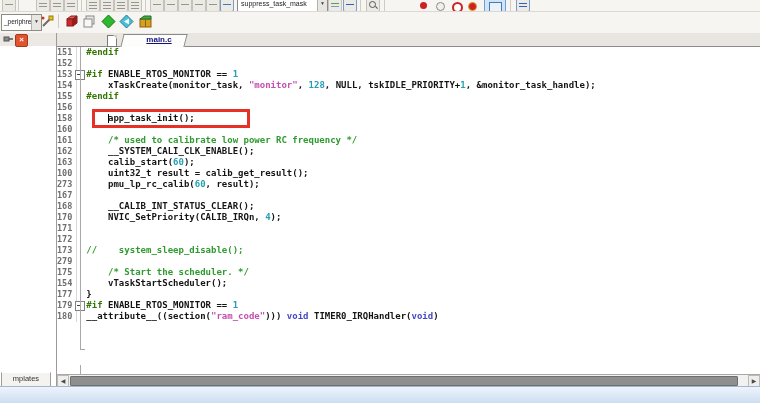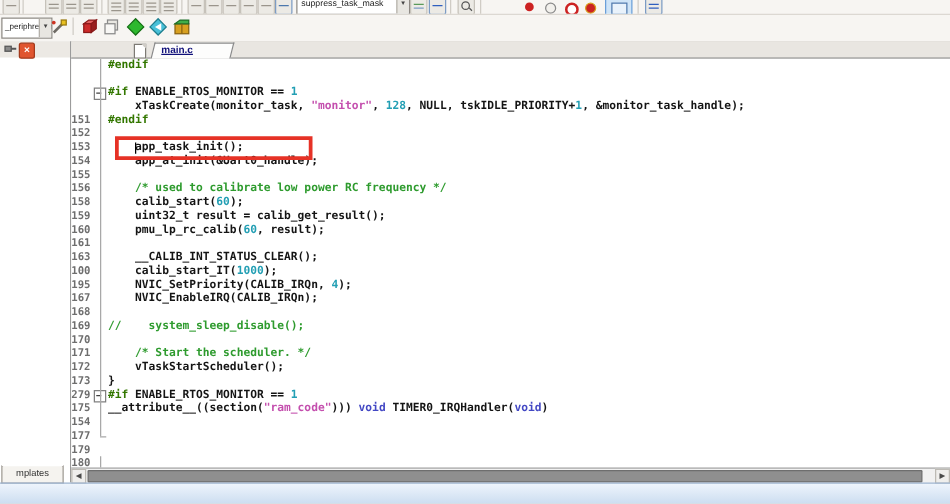--- a/index.html
+++ b/index.html
@@ -40,33 +40,33 @@
   .closeicon{position:absolute;left:15px;top:1px;width:11px;height:11px;background:#e0552f;
              border:1px solid #a33a1c;border-radius:2px;color:#fff;font:bold 8px/10px "Liberation Sans",sans-serif;
              text-align:center;}
   
   #tabbar{position:absolute;left:57px;top:33px;width:703px;height:13px;background:#e9e6e1;
           border-bottom:1px solid #8a8a8a;}
   #filetab{position:absolute;left:65px;top:1px;width:62px;height:12px;background:#fdfdfc;
            border:1px solid #8a8a8a;border-bottom:none;transform:skewX(-14deg);}
   #filetablabel{position:absolute;left:72px;top:1px;width:60px;
            font:bold 8px/12px "Liberation Sans",sans-serif;color:#11117a;
-           text-decoration:underline;}
+           text-decoration:underline;text-align:center;}
   .docicon{position:absolute;left:50px;top:2px;width:8px;height:10px;background:#fff;
            border:1px solid #7d7a74;}
   .docicon:before{content:"";position:absolute;right:-1px;top:-1px;border:2px solid #cfccc6;
            border-left-color:transparent;border-bottom-color:transparent;}
   
   #codearea{position:absolute;left:57px;top:47px;width:703px;height:327px;background:#fff;overflow:hidden;}
   #code-lines{position:relative;z-index:1;}
   .crow{display:flex;height:11px;line-height:11px;}
   .crow.hl{background:#e3f6e3;}
   .ln{flex:0 0 20px;background:#fff;border-right:1px solid #d8d8d8;
       font:bold 8.5px/11px "DejaVu Sans Mono",monospace;color:#6e6e6e;
-      text-align:right;padding-right:4px;box-sizing:border-box;margin-top:44px;}
+      text-align:right;padding-right:4px;box-sizing:border-box;}
   .foldc{flex:0 0 9px;position:relative;}
   .lt{margin:0;font:bold 9px/11px "DejaVu Sans Mono",monospace;white-space:pre;}
   .tk-pp{color:#337700}.tk-id{color:#141414}.tk-idb{color:#141414}
   .tk-num{color:#239fb4}.tk-str{color:#c44fae}.tk-esc{color:#8f3fc0}
   .tk-kw{color:#4348c4}.tk-cm{color:#2e9b2e}
   .tk-idhl{color:#141414;background:#b9e6ef}
   .fbox{position:absolute;left:-2px;top:1px;width:8px;height:8px;background:#fff;
         border:1px solid #808080;z-index:3;}
   .fbox:before{content:"";position:absolute;left:1px;top:3px;width:4px;height:1px;background:#404040;}
   .vline{position:absolute;left:23px;width:1px;background:#a8a8a8;z-index:2;pointer-events:none;}
@@ -279,72 +279,66 @@
           <span class="ln">156</span>
           <span class="foldc"></span>
           <pre class="lt"></pre>
         </div>
         <div class="crow">
           <span class="ln">158</span>
           <span class="foldc"></span>
           <pre class="lt"><span class="tk-id">    app_task_init();</span></pre>
         </div>
         <div class="crow">
-          <span class="ln">159</span>
-          <span class="foldc"></span>
-          <pre class="lt"><span class="tk-id">    app_at_init(&amp;Uart0_handle);</span></pre>
-        </div>
-        <div class="crow">
           <span class="ln">160</span>
           <span class="foldc"></span>
           <pre class="lt"></pre>
         </div>
         <div class="crow">
           <span class="ln">161</span>
           <span class="foldc"></span>
           <pre class="lt"><span class="tk-cm">    /* used to calibrate low power RC frequency */</span></pre>
         </div>
         <div class="crow">
+          <span class="ln">162</span>
+          <span class="foldc"></span>
+          <pre class="lt"><span class="tk-id">    __SYSTEM_CALI_CLK_ENABLE();</span></pre>
+        </div>
+        <div class="crow">
           <span class="ln">163</span>
           <span class="foldc"></span>
           <pre class="lt"><span class="tk-id">    calib_start(</span><span class="tk-num">60</span><span class="tk-id">);</span></pre>
         </div>
         <div class="crow">
           <span class="ln">100</span>
           <span class="foldc"></span>
           <pre class="lt"><span class="tk-id">    uint32_t result = calib_get_result();</span></pre>
         </div>
         <div class="crow">
-          <span class="ln">195</span>
+          <span class="ln">273</span>
           <span class="foldc"></span>
           <pre class="lt"><span class="tk-id">    pmu_lp_rc_calib(</span><span class="tk-num">60</span><span class="tk-id">, result);</span></pre>
         </div>
         <div class="crow">
           <span class="ln">167</span>
           <span class="foldc"></span>
         </div>
         <div class="crow">
           <span class="ln">168</span>
           <span class="foldc"></span>
           <pre class="lt"><span class="tk-id">    __CALIB_INT_STATUS_CLEAR();</span></pre>
         </div>
         <div class="crow">
-          <span class="ln">169</span>
-          <span class="foldc"></span>
-          <pre class="lt"><span class="tk-id">    calib_start_IT(</span><span class="tk-num">1000</span><span class="tk-id">);</span></pre>
-        </div>
-        <div class="crow">
           <span class="ln">170</span>
           <span class="foldc"></span>
           <pre class="lt"><span class="tk-id">    NVIC_SetPriority(CALIB_IRQn, </span><span class="tk-num">4</span><span class="tk-id">);</span></pre>
         </div>
         <div class="crow">
           <span class="ln">171</span>
           <span class="foldc"></span>
-          <pre class="lt"><span class="tk-id">    NVIC_EnableIRQ(CALIB_IRQn);</span></pre>
         </div>
         <div class="crow">
           <span class="ln">172</span>
           <span class="foldc"></span>
           <pre class="lt"></pre>
         </div>
         <div class="crow">
           <span class="ln">173</span>
           <span class="foldc"></span>
           <pre class="lt"><span class="tk-cm">//    system_sleep_disable();</span></pre>

